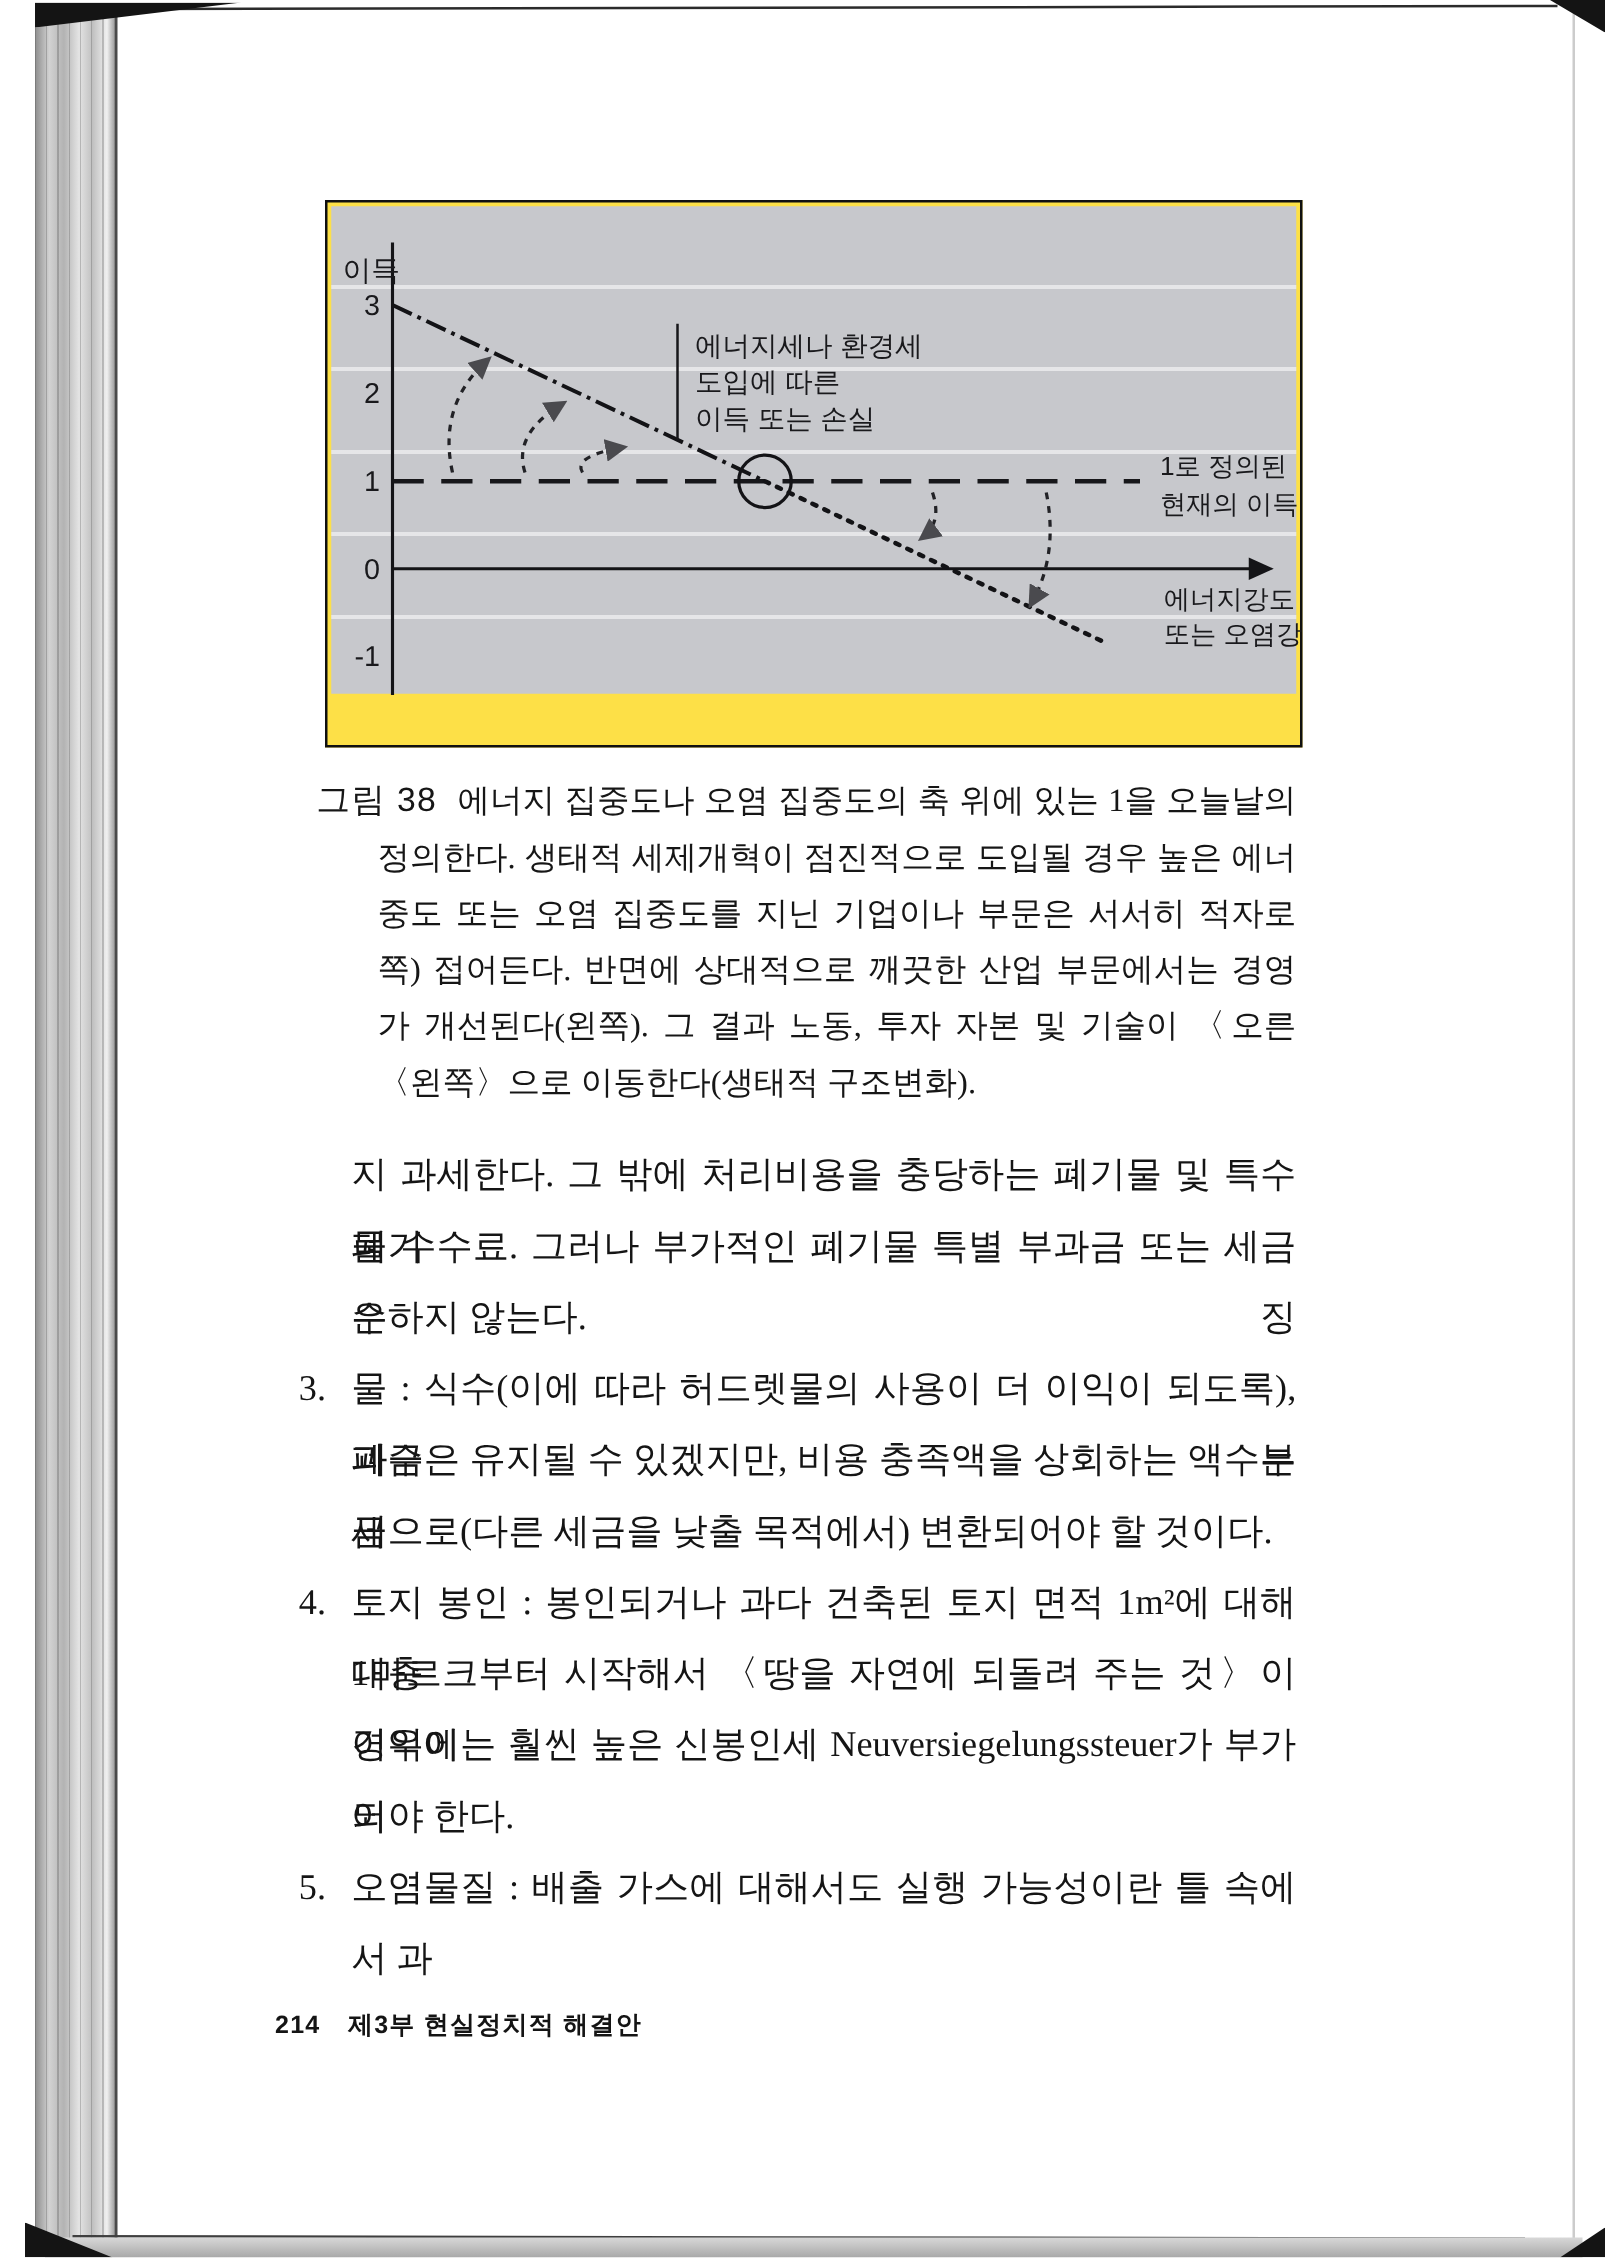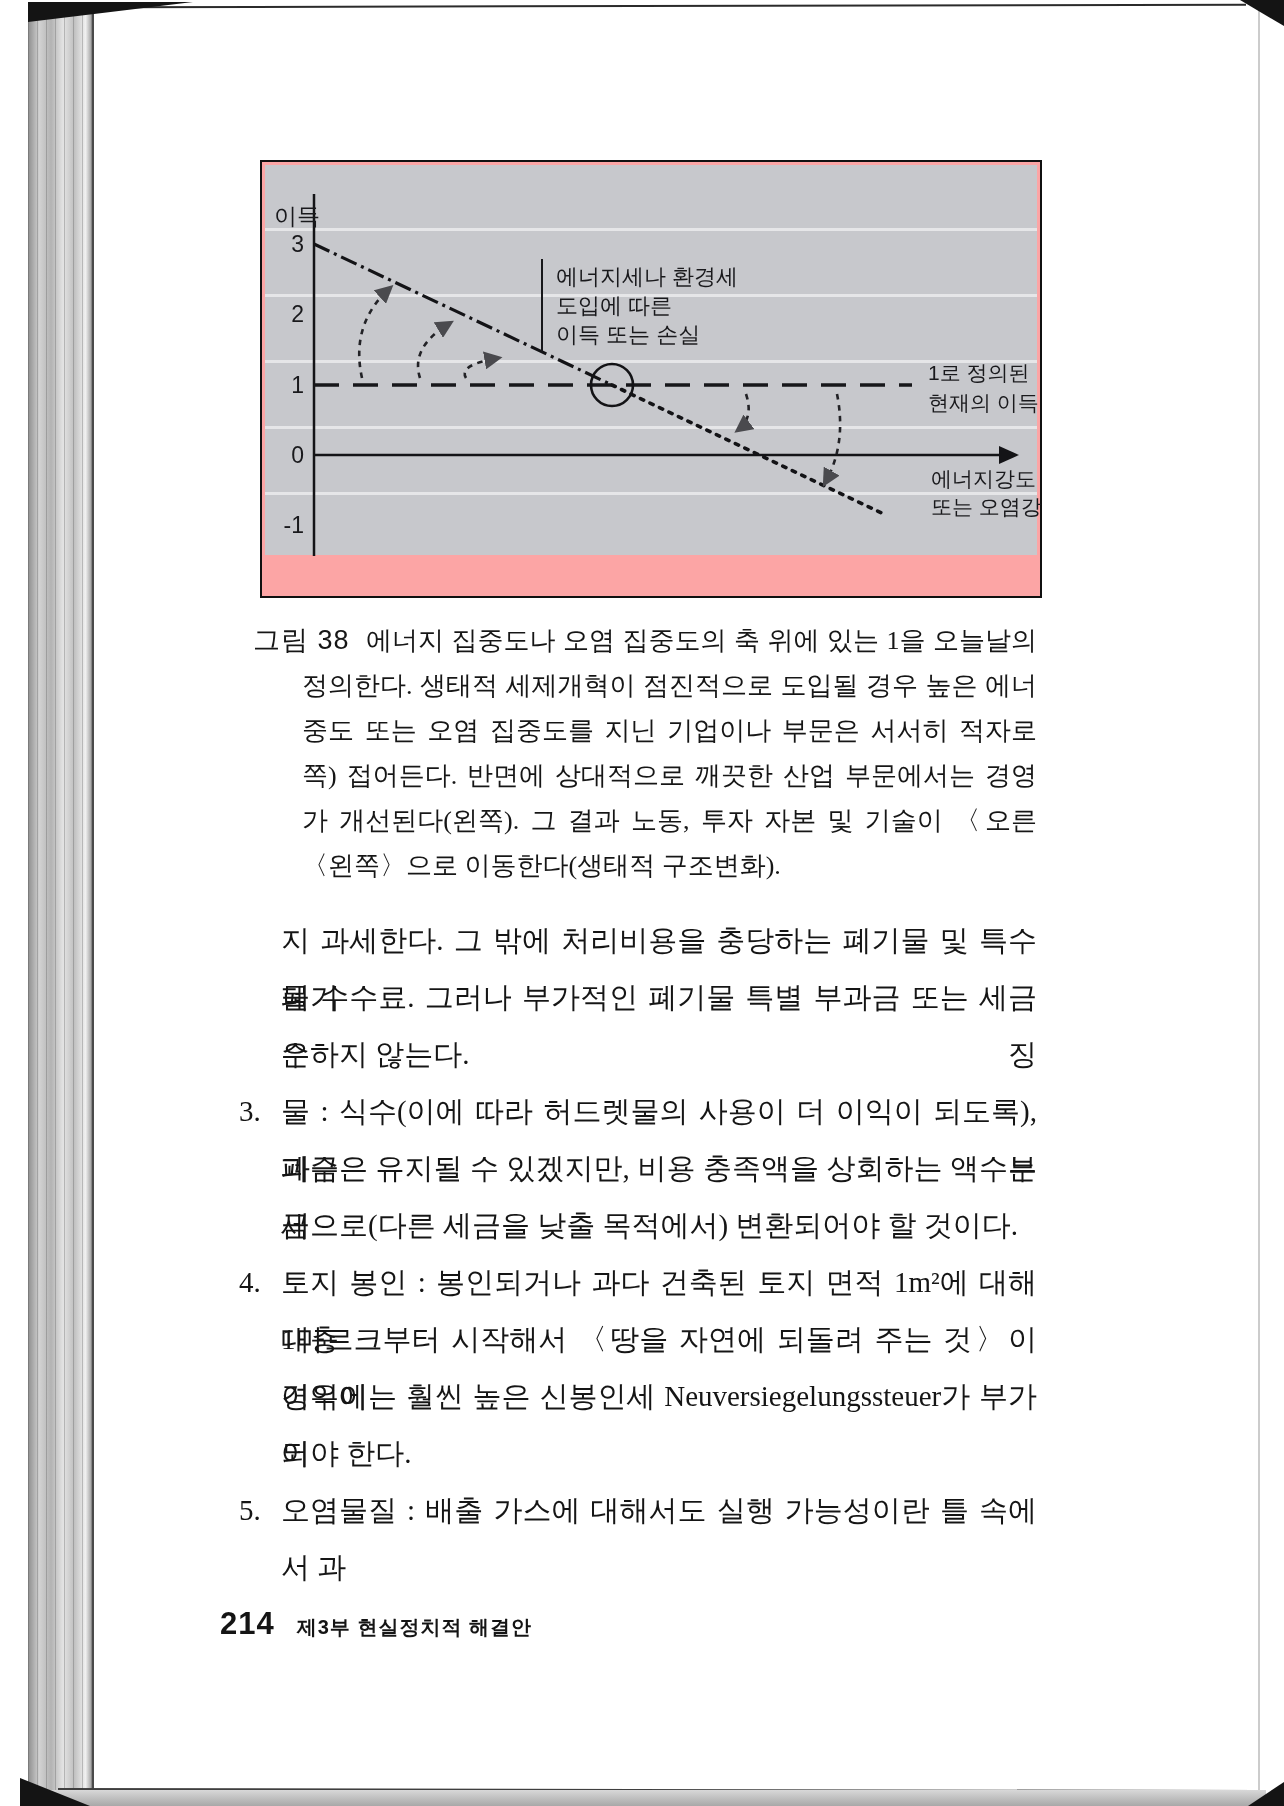--- a/index.html
+++ b/index.html
@@ -20,21 +20,21 @@
   .bottom-strip{position:absolute;left:36px;right:18px;bottom:0;height:16px;background:linear-gradient(#d8d8d8,#a8a8a8);}
   .page-bottom-line{position:absolute;left:58px;right:24px;bottom:15px;height:2px;background:#3f3f3f;transform:rotate(0.1deg);}
   .wedge{position:absolute;background:#141414;}
   .wedge.tl{left:28px;top:2px;width:165px;height:20px;clip-path:polygon(0 0,100% 0,0 100%);}
   .wedge.tr{right:0;top:0;width:44px;height:26px;clip-path:polygon(0 0,100% 0,100% 100%);}
   .wedge.bl{left:20px;bottom:0;width:70px;height:28px;clip-path:polygon(0 0,100% 100%,0 100%);}
   .wedge.br{right:0;bottom:0;width:36px;height:24px;clip-path:polygon(100% 0,100% 100%,0 100%);}
   
   .figure-box{
     position:absolute;left:260px;top:160px;width:782px;height:438px;
-    box-sizing:border-box;border:2px solid #101010;background:#fca5a5;
+    box-sizing:border-box;border:2px solid #101010;background:#fde047;
   }
   .figure-gray{
     position:absolute;left:3px;top:3px;right:3px;height:390px;
     background:
       repeating-linear-gradient(180deg, transparent 0 63px, rgba(255,255,255,.55) 63px 66px),
       #c7c8cc;
   }
   .figure-box svg{position:absolute;left:2px;top:2px;}
   .chart-text{font-family:"Liberation Sans","DejaVu Sans",sans-serif;fill:#19191c;}
   
@@ -55,21 +55,21 @@
     position:relative;font-size:29px;line-height:57px;height:57px;color:#151515;
     text-align:justify;text-align-last:justify;overflow:visible;
   }
   .bline.endpar{text-align-last:left;}
   .marker{position:absolute;left:-42px;top:0;text-align:left;}
   
   .footer{
     position:absolute;left:220px;top:1606px;
     font-family:"Liberation Sans","DejaVu Sans",sans-serif;color:#141414;
   }
-  .footer .pnum{font-size:31px;font-weight:bold;letter-spacing:1px;}
+  .footer .pnum{font-size:20px;font-weight:bold;letter-spacing:1px;}
   .footer .sect{font-size:20px;font-weight:bold;margin-left:22px;letter-spacing:1px;}
 </style>
 </head>
 <body>
 
 <div class="edge-band"></div>
 <div class="page-left-line"></div>
 <div class="page-top-line"></div>
 <div class="page-right-line"></div>
 <div class="page-bottom-line"></div>

